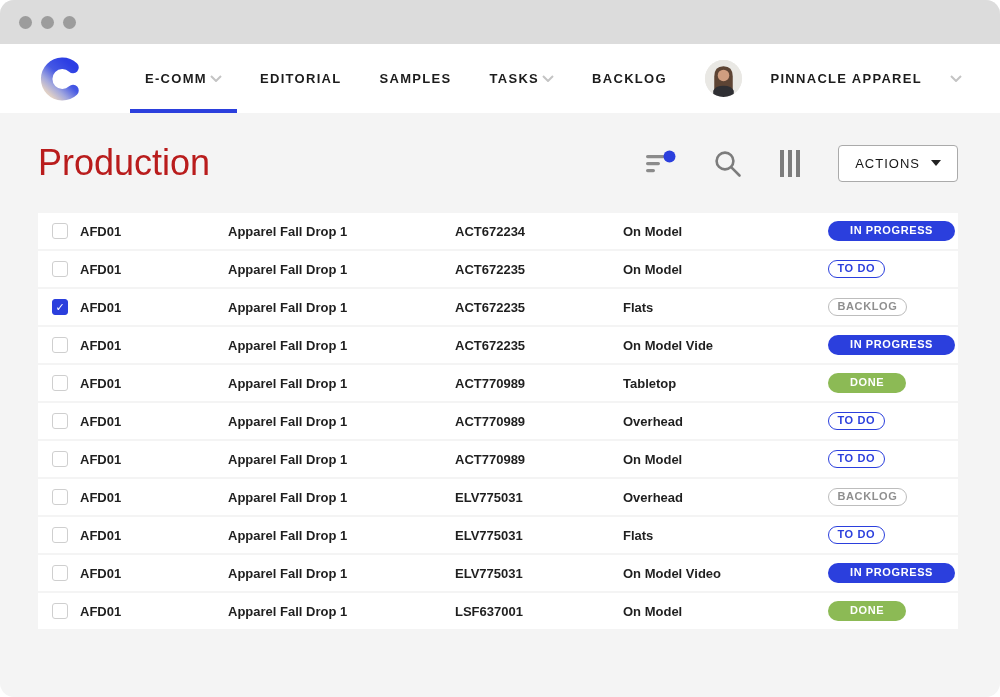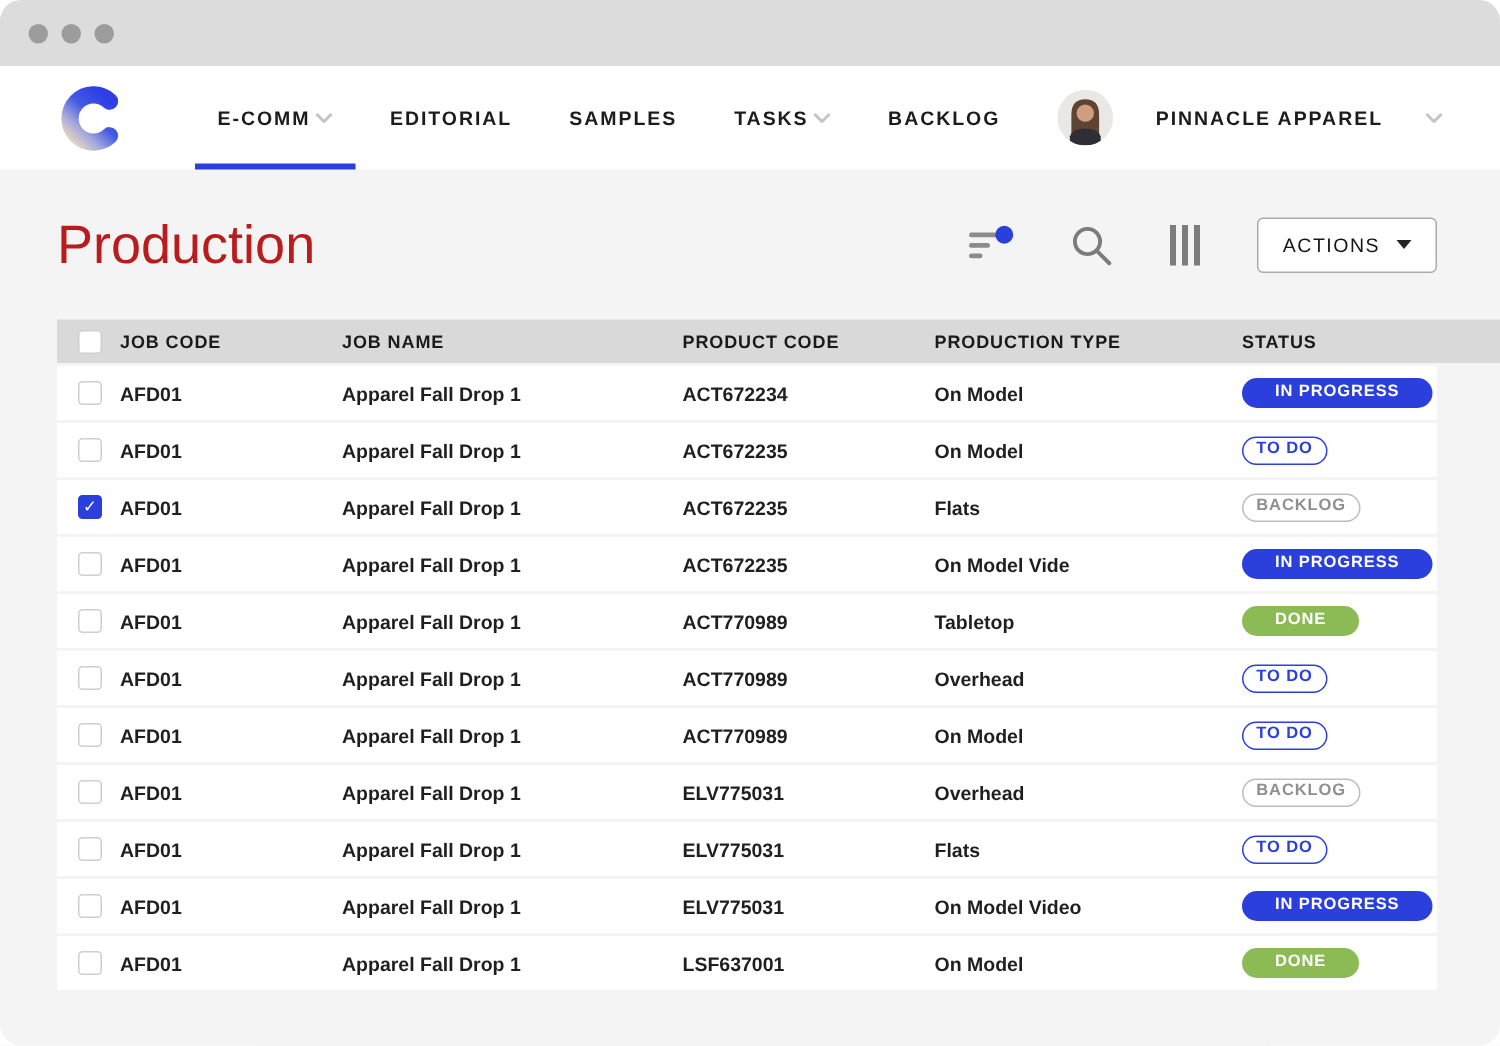--- a/index.html
+++ b/index.html
@@ -203,31 +203,20 @@
           </svg>
         </button>
         <button class="actions-btn">
           <span>ACTIONS</span>
           <span class="caret-down"></span>
         </button>
       </div>
     </div>
 
     <div class="table">
-      <div class="table-header">
-        <div class="cb-cell">
-          <span class="checkbox"></span>
-        </div>
-
-      <div class="th">JOB CODE</div>
-          <div class="th">JOB NAME</div>
-          <div class="th">PRODUCT CODE</div>
-          <div class="th">PRODUCTION TYPE</div>
-          <div class="th">STATUS</div>
-        </div>
 
       <div>
           <div class="table-row">
           <div class="cb-cell">
             <span class="checkbox"></span>
           </div>
           <div>AFD01</div>
           <div>Apparel Fall Drop 1</div>
           <div>ACT672234</div>
           <div>On Model</div>

